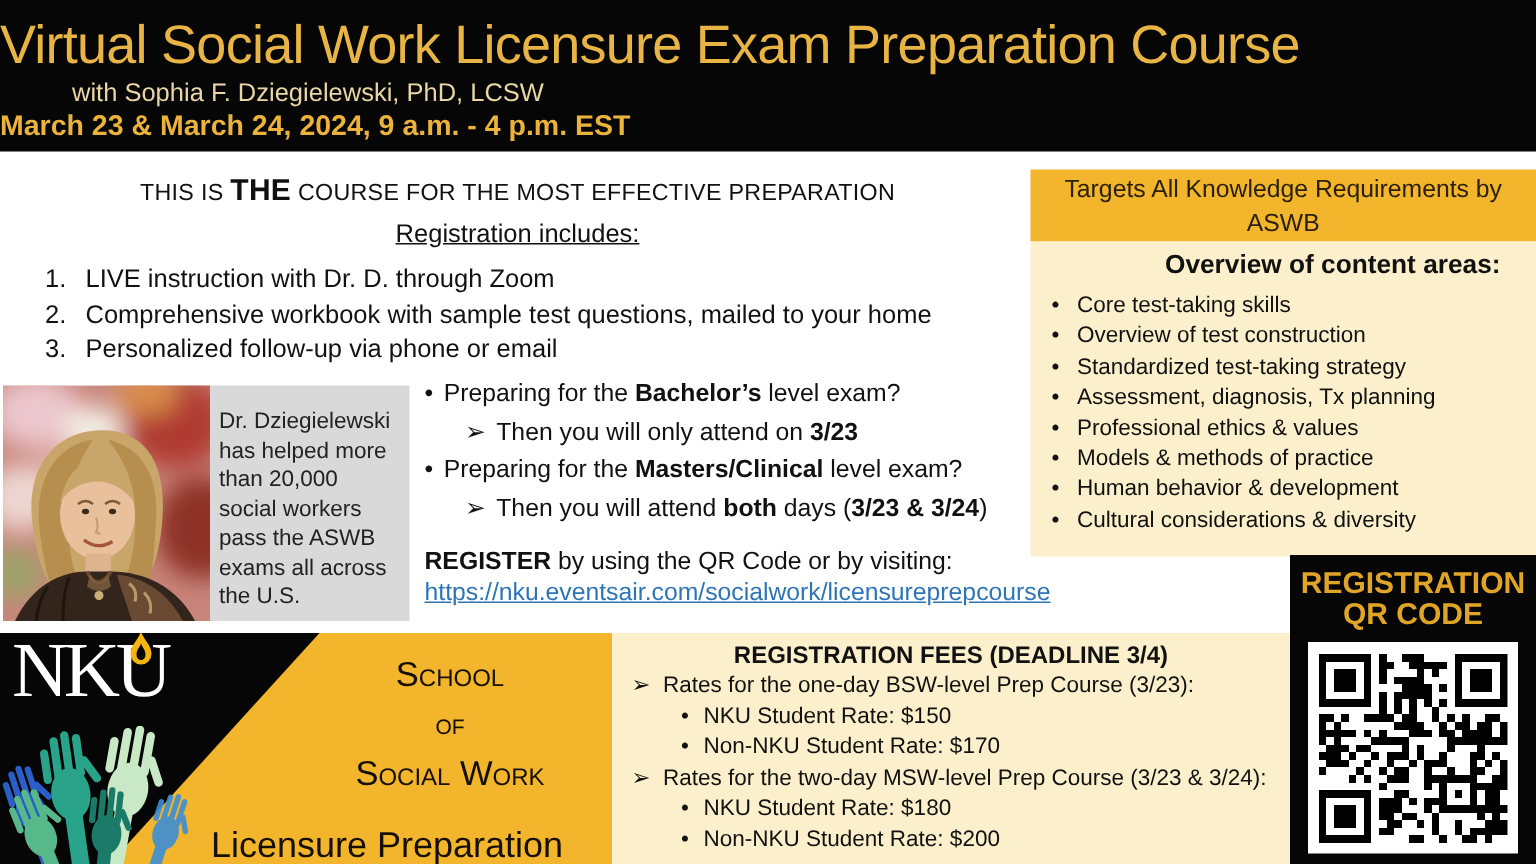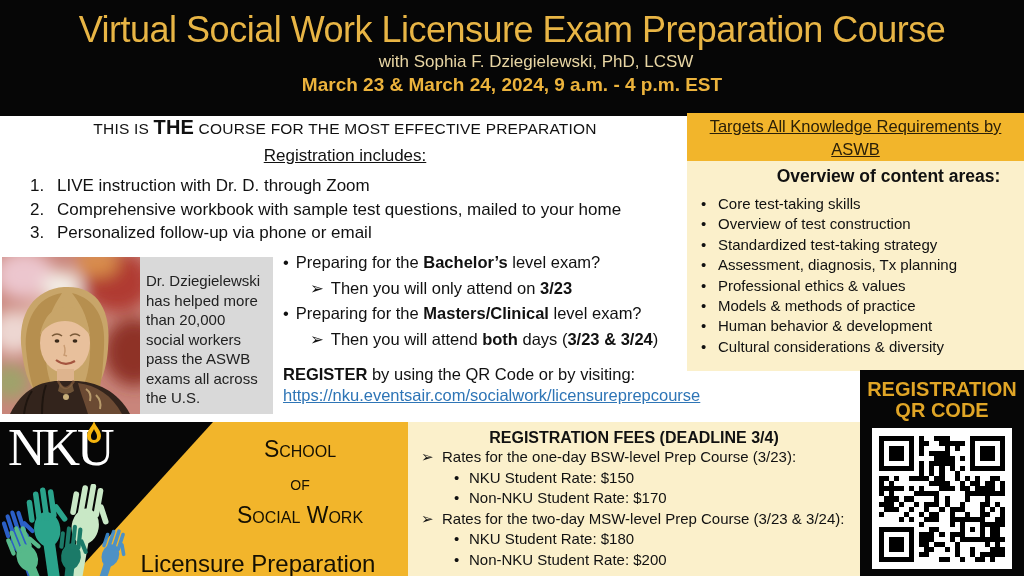--- a/index.html
+++ b/index.html
@@ -4,21 +4,21 @@
 <style>
   * { margin:0; padding:0; box-sizing:border-box; }
   html,body { width:1024px; height:576px; }
   body {
     position:relative; overflow:hidden; background:#ffffff;
     font-family:"Liberation Sans", sans-serif; color:#111;
   }
   .abs { position:absolute; }
 
   
-  .banner { left:0; top:0; width:1024px; height:116px; background:var(--black,#060606); text-align:center; }
+  .banner { left:0; top:0; width:1024px; height:101px; background:var(--black,#060606); }
   .banner .title { margin-top:9px; font-size:36px; letter-spacing:-0.5px; color:var(--title_gold,#E8B545); font-weight:400; }
   .banner .subtitle { margin-top:1px; font-size:17px; color:var(--subtitle_cream,#E8D6A4);padding-left:48px; }
   .banner .dates { margin-top:2px; font-size:19px; font-weight:700; color:var(--date_gold,#ECB33C); }
 
   
   .intro { left:0; top:116px; width:690px; text-align:center; }
   .intro .head { font-size:15.5px; letter-spacing:0.2px; }
   .intro .head .big { font-size:20px; font-weight:700; }
   .intro .sub { margin-top:7px; font-size:17px; text-decoration:underline; }
   .intro ol { list-style:none; text-align:left; margin:8px 0 0 30px; }
@@ -34,21 +34,21 @@
   .exam { left:283px; top:250px; width:405px; font-size:16.5px; }
   .exam .line { line-height:25.5px; white-space:nowrap; }
   .exam .indent { margin-left:27px; }
   .exam .marker { display:inline-block; margin-right:7px; }
   .exam .b, .b { font-weight:700; }
   .exam .register { margin-top:10px; line-height:24px; }
   .exam a.link { font-size:16.5px; color:var(--link_blue,#2E75B6); text-decoration:underline; }
 
   
   .aswb-banner { left:687px; top:113px; width:337px; height:48px; background:var(--gold,#F2B52B);
-                 color:#2b2008; font-size:16.5px; line-height:23px; text-align:center; padding-top:2px;text-decoration:underline; }
+                 color:#2b2008; font-size:16.5px; line-height:23px; text-align:center; padding-top:2px; }
   .content-areas { left:687px; top:161px; width:403px; height:210px; background:var(--cream,#FBF0CB); overflow:hidden; }
   .content-areas .head { text-align:center; font-size:17.5px; font-weight:700; margin-top:5px; }
   .content-areas ul { list-style:none; margin:7px 0 0 14px; }
   .content-areas li { font-size:15px; line-height:20.4px; white-space:nowrap; }
   .content-areas li .dot { display:inline-block; width:17px; }
 
   
   .logo-block { left:0; top:422px; width:408px; height:154px; background:#060606; overflow:hidden; }
   .logo-block svg.diag { position:absolute; left:0; top:0; }
   .logo-block .nku { position:absolute; left:8px; top:-4px; font-family:"Liberation Serif", serif;

